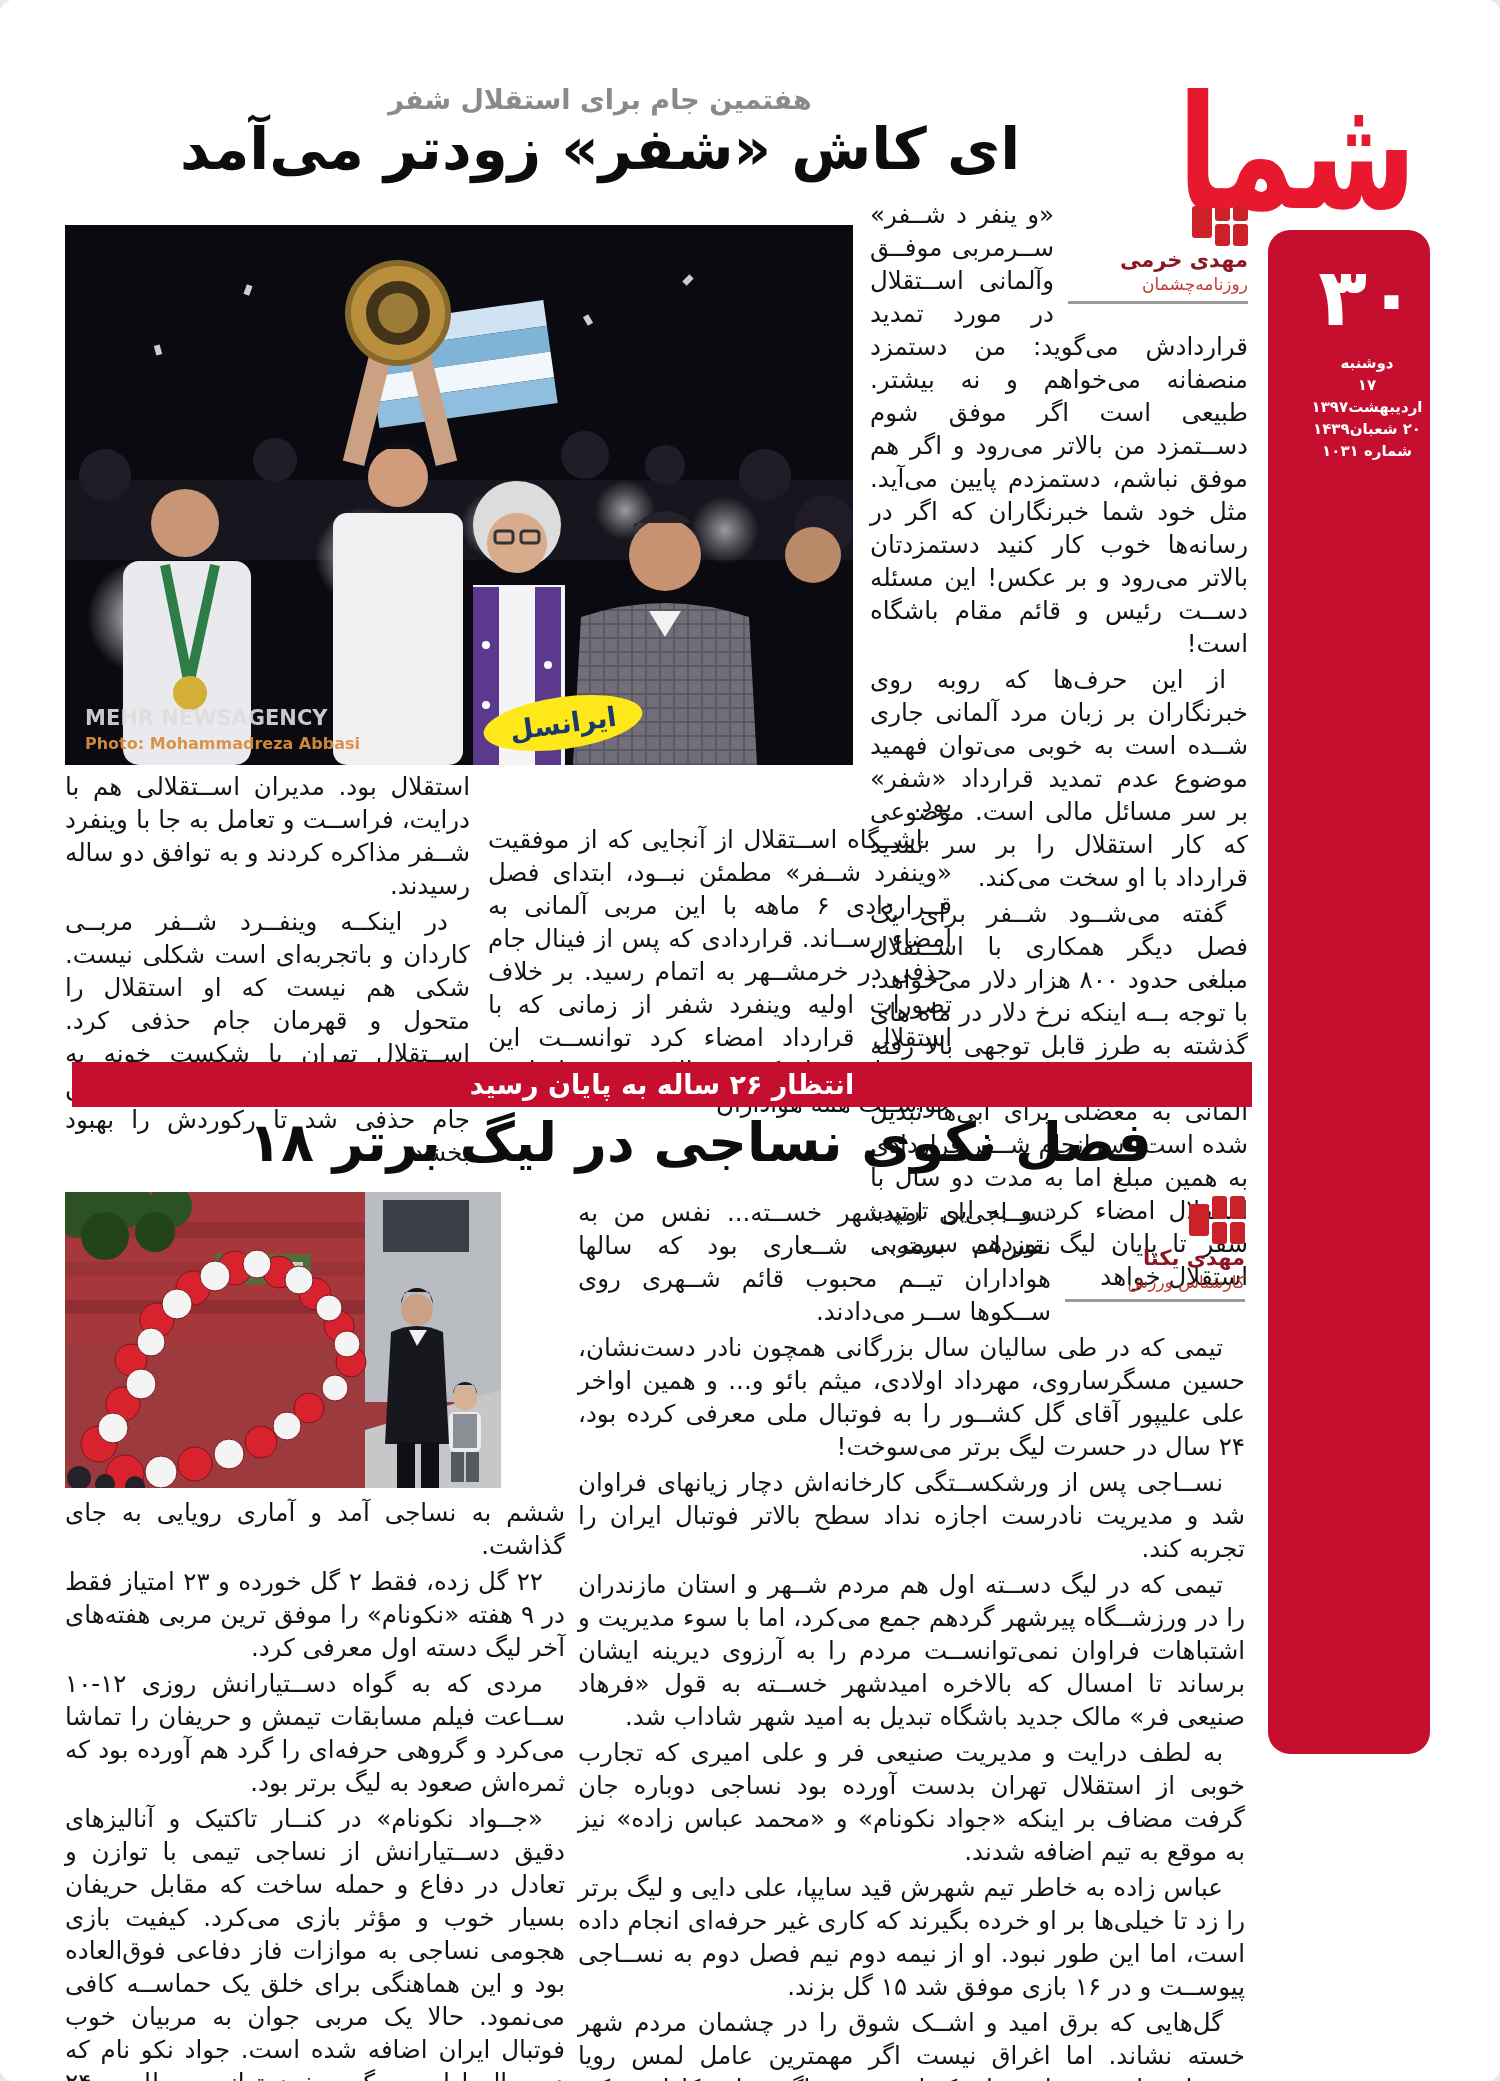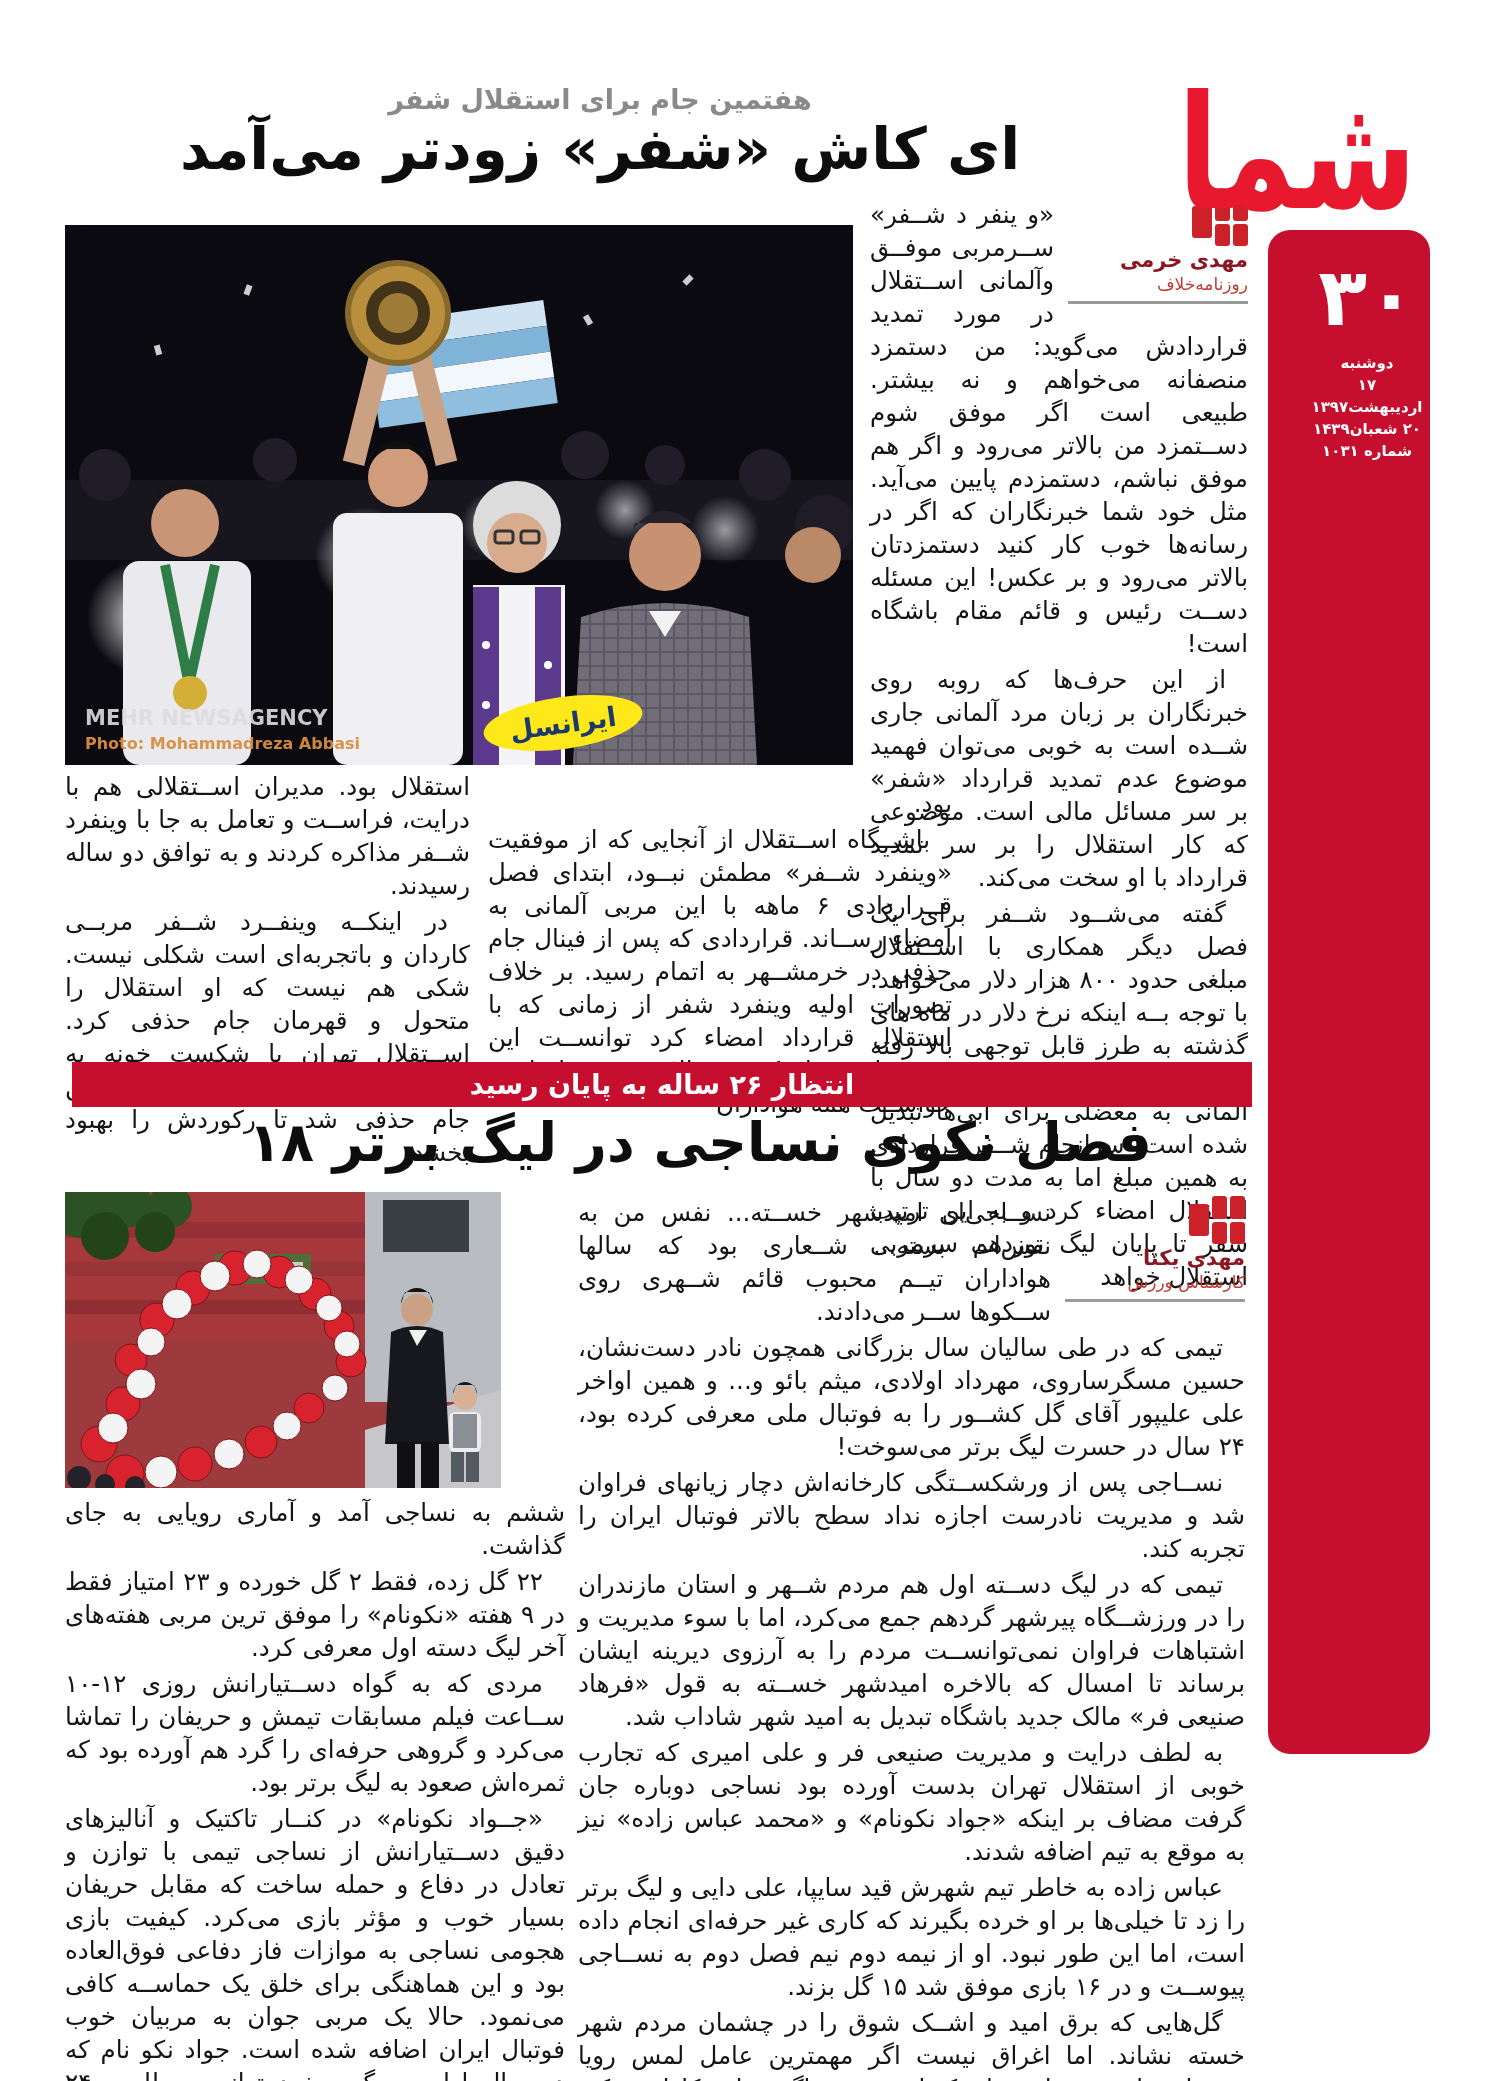--- a/index.html
+++ b/index.html
@@ -1,19 +1,19 @@
 <!DOCTYPE html>
 <html lang="fa"><head>
 <meta charset="utf-8">
 <style>
   html,body{margin:0;padding:0;background:#e9e9e9;}
   .page{
     position:relative;width:1500px;height:2081px;margin:0 auto;
     background:#ffffff;overflow:hidden;
-    font-family:"DejaVu Sans",sans-serif;color:#1a1a1a;
+    font-family:"DejaVu Sans",sans-serif;color:#1a1a1a;border-radius:13px;
   }
   .abs{position:absolute;}
   
   .kicker{
     width:1200px;left:0;top:84px;text-align:center;
     font-size:27px;font-weight:bold;color:#8a8a8a;direction:rtl;
   }
   .headline1{
     width:1200px;left:0;top:112px;text-align:center;
     font-size:58px;font-weight:bold;color:#0d0d0d;direction:rtl;line-height:1.3;
@@ -182,21 +182,21 @@
           <span class="solid"></span>
           <span class="grid">
               <span></span>
               <span></span>
               <span></span>
               <span></span>
             </span>
         </div>
         <div class="by-texts">
           <div class="by-name">مهدی خرمی</div>
-          <div class="by-role">روزنامه‌خلاف</div>
+          <div class="by-role">روزنامه‌چشمان</div>
         </div>
       </div>
     </div>
     <p class="noindent">«و ینفر د شــفر» ســرمربی موفــق وآلمانی اســتقلال در مورد تمدید قراردادش می‌گوید: من دستمزد منصفانه می‌خواهم و نه بیشتر. طبیعی است اگر موفق شوم دســتمزد من بالاتر می‌رود و اگر هم موفق نباشم، دستمزدم پایین می‌آید. مثل خود شما خبرنگاران که اگر در رسانه‌ها خوب کار کنید دستمزدتان بالاتر می‌رود و بر عکس! این مسئله دســت رئیس و قائم مقام باشگاه است!</p>
     <p>از این حرف‌ها که روبه روی خبرنگاران بر زبان مرد آلمانی جاری شــده است به خوبی می‌توان فهمید موضوع عدم تمدید قرارداد «شفر» بر سر مسائل مالی است. موضوعی که کار استقلال را بر سر تمدید قرارداد با او سخت می‌کند.</p>
     <p>گفته می‌شــود شــفر برای یک فصل دیگر همکاری با اســتقلال مبلغی حدود ۸۰۰ هزار دلار می‌خواهد. با توجه بــه اینکه نرخ دلار در ماه های گذشته به طرز قابل توجهی بالا رفته است موضوع تمدید قرارداد سرمربی آلمانی به معضلی برای آبی‌ها تبدیل شده است! سرانجام شــفر قراردادی به همین مبلغ اما به مدت دو سال با استقلال امضاء کرد و به این ترتیب شفر تا پایان لیگ نوزدهم سرمربی استقلال خواهد</p>
   </div>
 
   <div class="abs col" style="left:488px;top:770px;width:464px;height:300px;margin-top:17px;">
     <p class="noindent">بود.</p>

